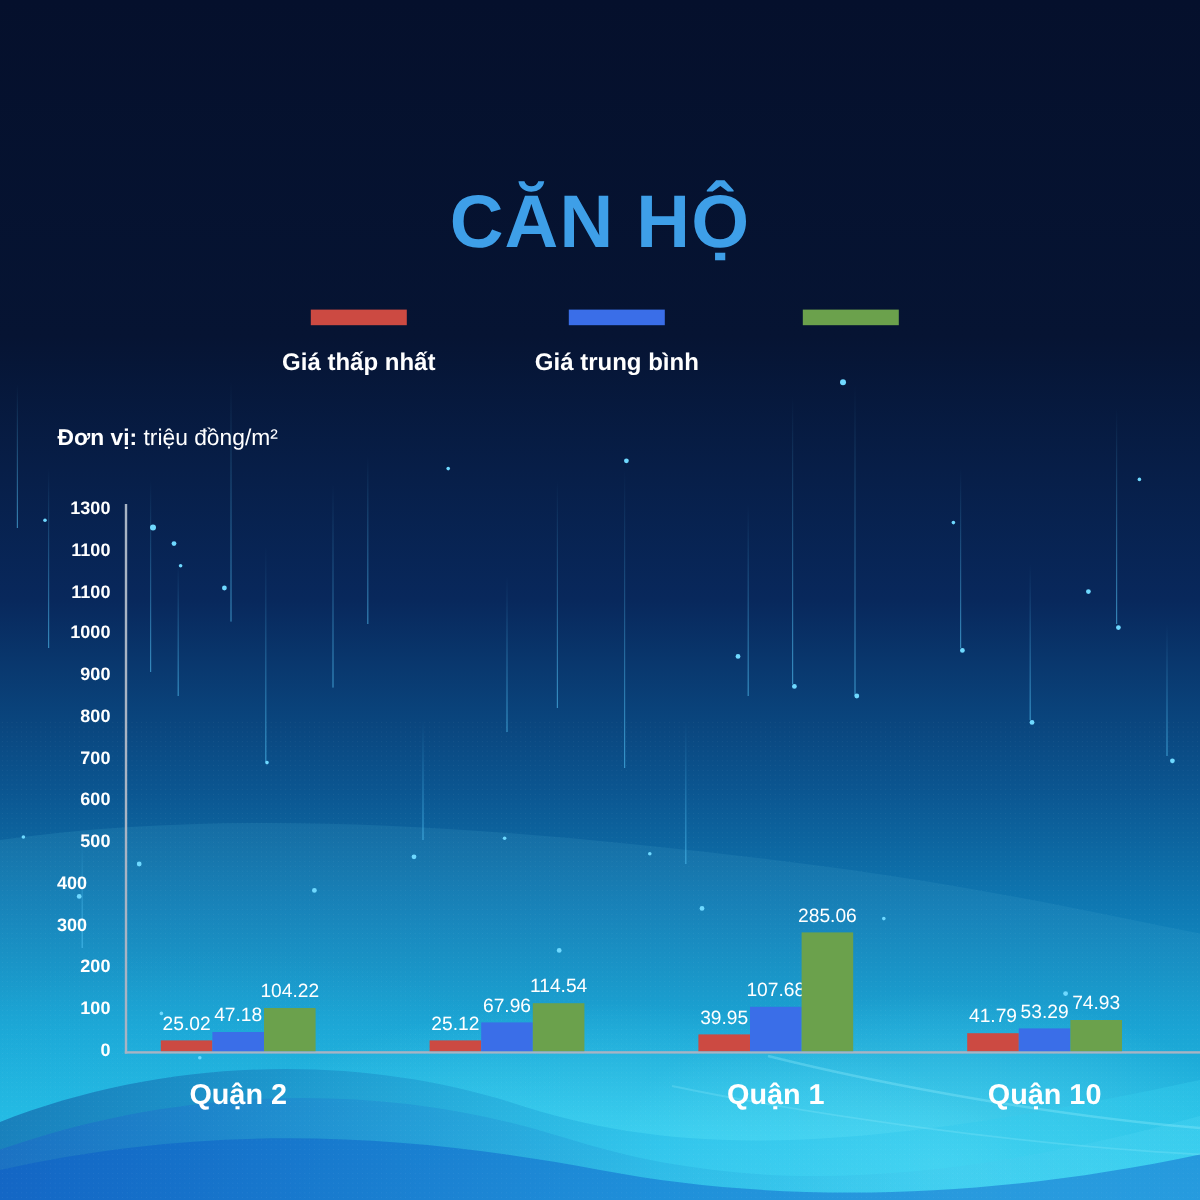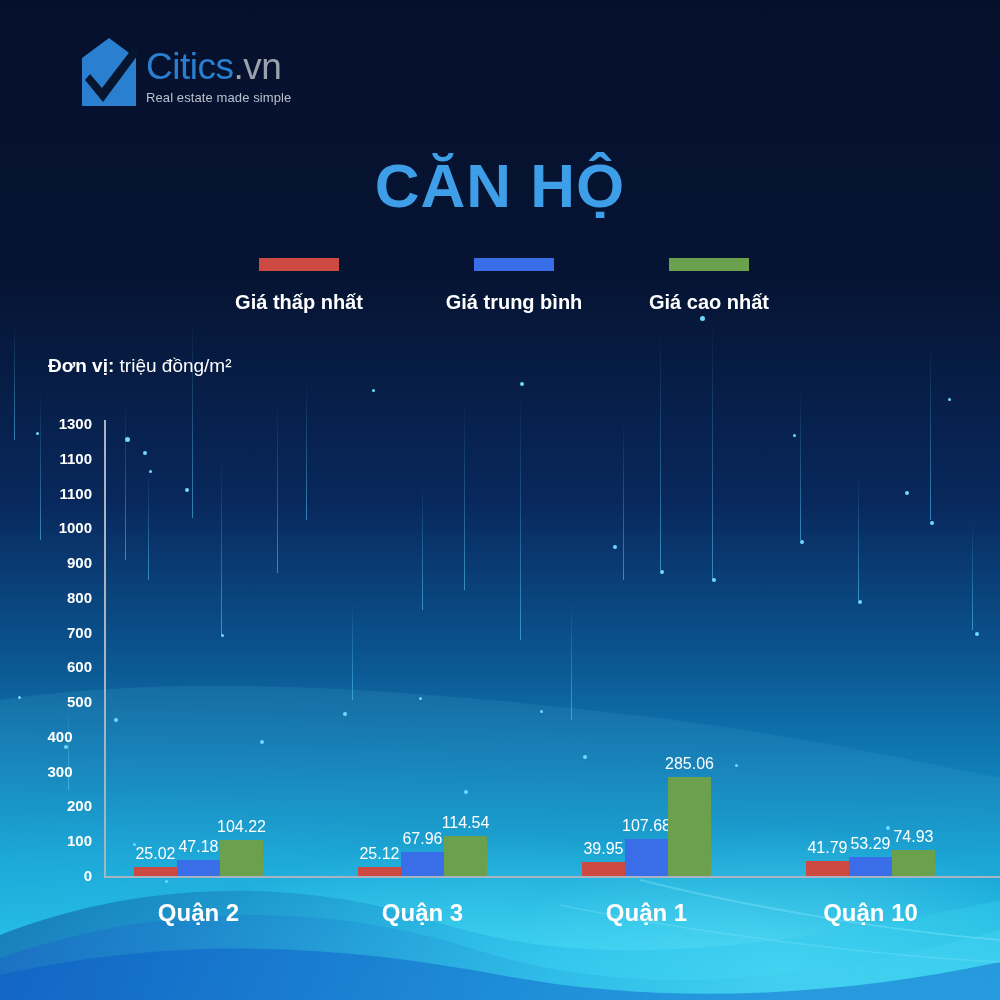--- a/index.html
+++ b/index.html
@@ -178,45 +178,34 @@
     <div class="spark" style="left:793px; top:434px; width:3px;  height:3px;"></div>
     <div class="spark" style="left:800px; top:540px; width:4px;  height:4px;"></div>
     <div class="spark" style="left:858px; top:600px; width:4px;  height:4px;"></div>
     <div class="spark" style="left:886px; top:826px; width:4px;  height:4px;"></div>
     <div class="spark" style="left:905px; top:491px; width:4px;  height:4px;"></div>
     <div class="spark" style="left:930px; top:521px; width:4px;  height:4px;"></div>
     <div class="spark" style="left:948px; top:398px; width:3px;  height:3px;"></div>
     <div class="spark" style="left:975px; top:632px; width:4px;  height:4px;"></div>
   </div>
 
-  <div class="logo">
-    <svg class="logo-mark" viewBox="0 0 62 72">
-      <path d="M4 22 L31 2 L58 22 L58 70 L4 70 Z" fill="#2a7fd0"></path>
-      <path d="M12 38 L24 52 L56 10 L62 16 L25 66 L7 44 Z" fill="#07152f"></path>
-    </svg>
-    <div class="logo-text">
-      <div class="logo-name"><span class="c1">Citics</span><span class="c2">.vn</span></div>
-      <div class="logo-tag">Real estate made simple</div>
-    </div>
-  </div>
 
   <div class="title">CĂN HỘ</div>
 
   <div class="legend" id="legend">
       <div class="legend-item" style="left: 189px; width: 220px;">
         <div class="legend-swatch" style="background: rgb(204, 74, 66);"></div>
         <div class="legend-label">Giá thấp nhất</div>
       </div>
       <div class="legend-item" style="left: 404px; width: 220px;">
         <div class="legend-swatch" style="background: rgb(58, 110, 232);"></div>
         <div class="legend-label">Giá trung bình</div>
       </div>
       <div class="legend-item" style="left: 599px; width: 220px;">
         <div class="legend-swatch" style="background: rgb(107, 161, 76);"></div>
-        <div class="legend-label">Giá cao nhất</div>
       </div>
     </div>
 
   <div class="unit">
     <b>Đơn vị:</b><span class="reg"> triệu đồng/m²</span>
   </div>
 
   <div class="chart" id="chart">
     <div class="axis-line" style="left:104px; top:415px; width:2px; height:458px;"></div>
     <div class="axis-line" style="left:104px; top:871px; width:896px; height:2px;"></div>
@@ -240,21 +229,20 @@
       <div class="bar-value" style="left: 153.5px; top: 832.596px; width: 90px;">47.18</div>
       <div class="bar" style="left: 220px; top: 834.764px; width: 43px; height: 36.2365px; background: rgb(107, 161, 76);"></div>
       <div class="bar-value" style="left: 196.5px; top: 812.764px; width: 90px;">104.22</div>
       <div class="xlabel" style="left: 98.5px; top: 894px; width: 200px;">Quận 2</div>
       <div class="bar" style="left: 358px; top: 862.266px; width: 43px; height: 8.73403px; background: rgb(204, 74, 66);"></div>
       <div class="bar-value" style="left: 334.5px; top: 840.266px; width: 90px;">25.12</div>
       <div class="bar" style="left: 401px; top: 847.371px; width: 43px; height: 23.6292px; background: rgb(58, 110, 232);"></div>
       <div class="bar-value" style="left: 377.5px; top: 825.371px; width: 90px;">67.96</div>
       <div class="bar" style="left: 444px; top: 831.175px; width: 43px; height: 39.8247px; background: rgb(107, 161, 76);"></div>
       <div class="bar-value" style="left: 420.5px; top: 809.175px; width: 90px;">114.54</div>
-      <div class="xlabel" style="left: 322.5px; top: 894px; width: 200px;">Quận 3</div>
       <div class="bar" style="left: 582px; top: 857.11px; width: 43px; height: 13.8903px; background: rgb(204, 74, 66);"></div>
       <div class="bar-value" style="left: 558.5px; top: 835.11px; width: 90px;">39.95</div>
       <div class="bar" style="left: 625px; top: 833.56px; width: 43px; height: 37.4395px; background: rgb(58, 110, 232);"></div>
       <div class="bar-value" style="left: 601.5px; top: 811.56px; width: 90px;">107.68</div>
       <div class="bar" style="left: 668px; top: 771.887px; width: 43px; height: 99.1132px; background: rgb(107, 161, 76);"></div>
       <div class="bar-value" style="left: 644.5px; top: 749.887px; width: 90px;">285.06</div>
       <div class="xlabel" style="left: 546.5px; top: 894px; width: 200px;">Quận 1</div>
       <div class="bar" style="left: 806px; top: 856.47px; width: 43px; height: 14.5301px; background: rgb(204, 74, 66);"></div>
       <div class="bar-value" style="left: 782.5px; top: 834.47px; width: 90px;">41.79</div>
       <div class="bar" style="left: 849px; top: 852.471px; width: 43px; height: 18.5285px; background: rgb(58, 110, 232);"></div>

